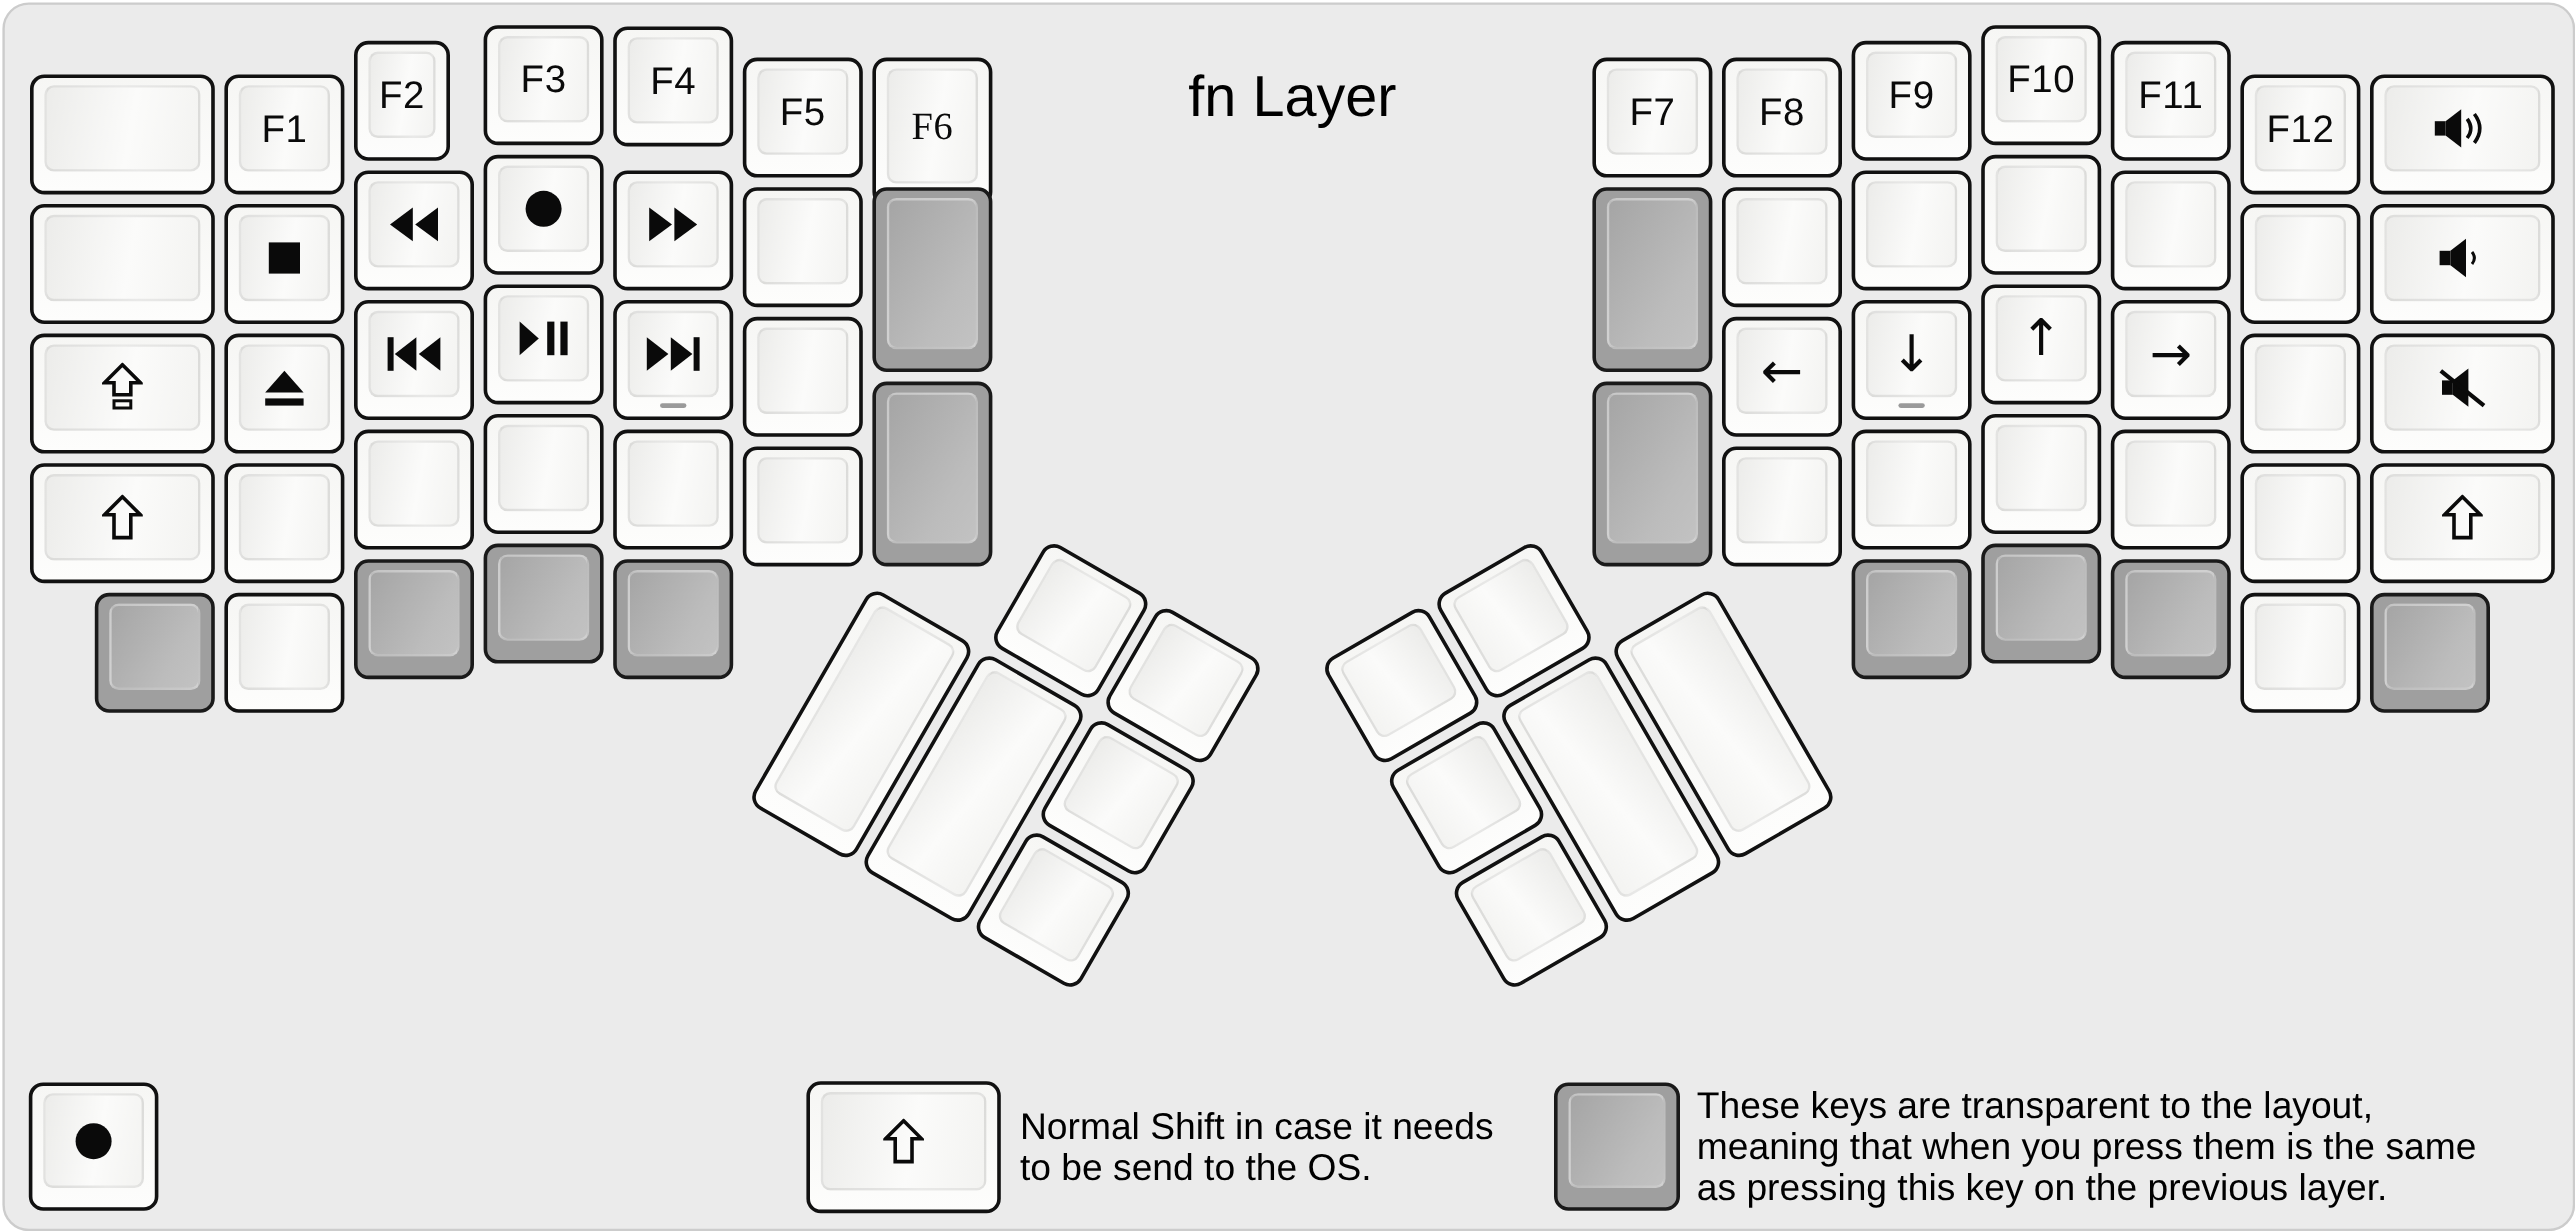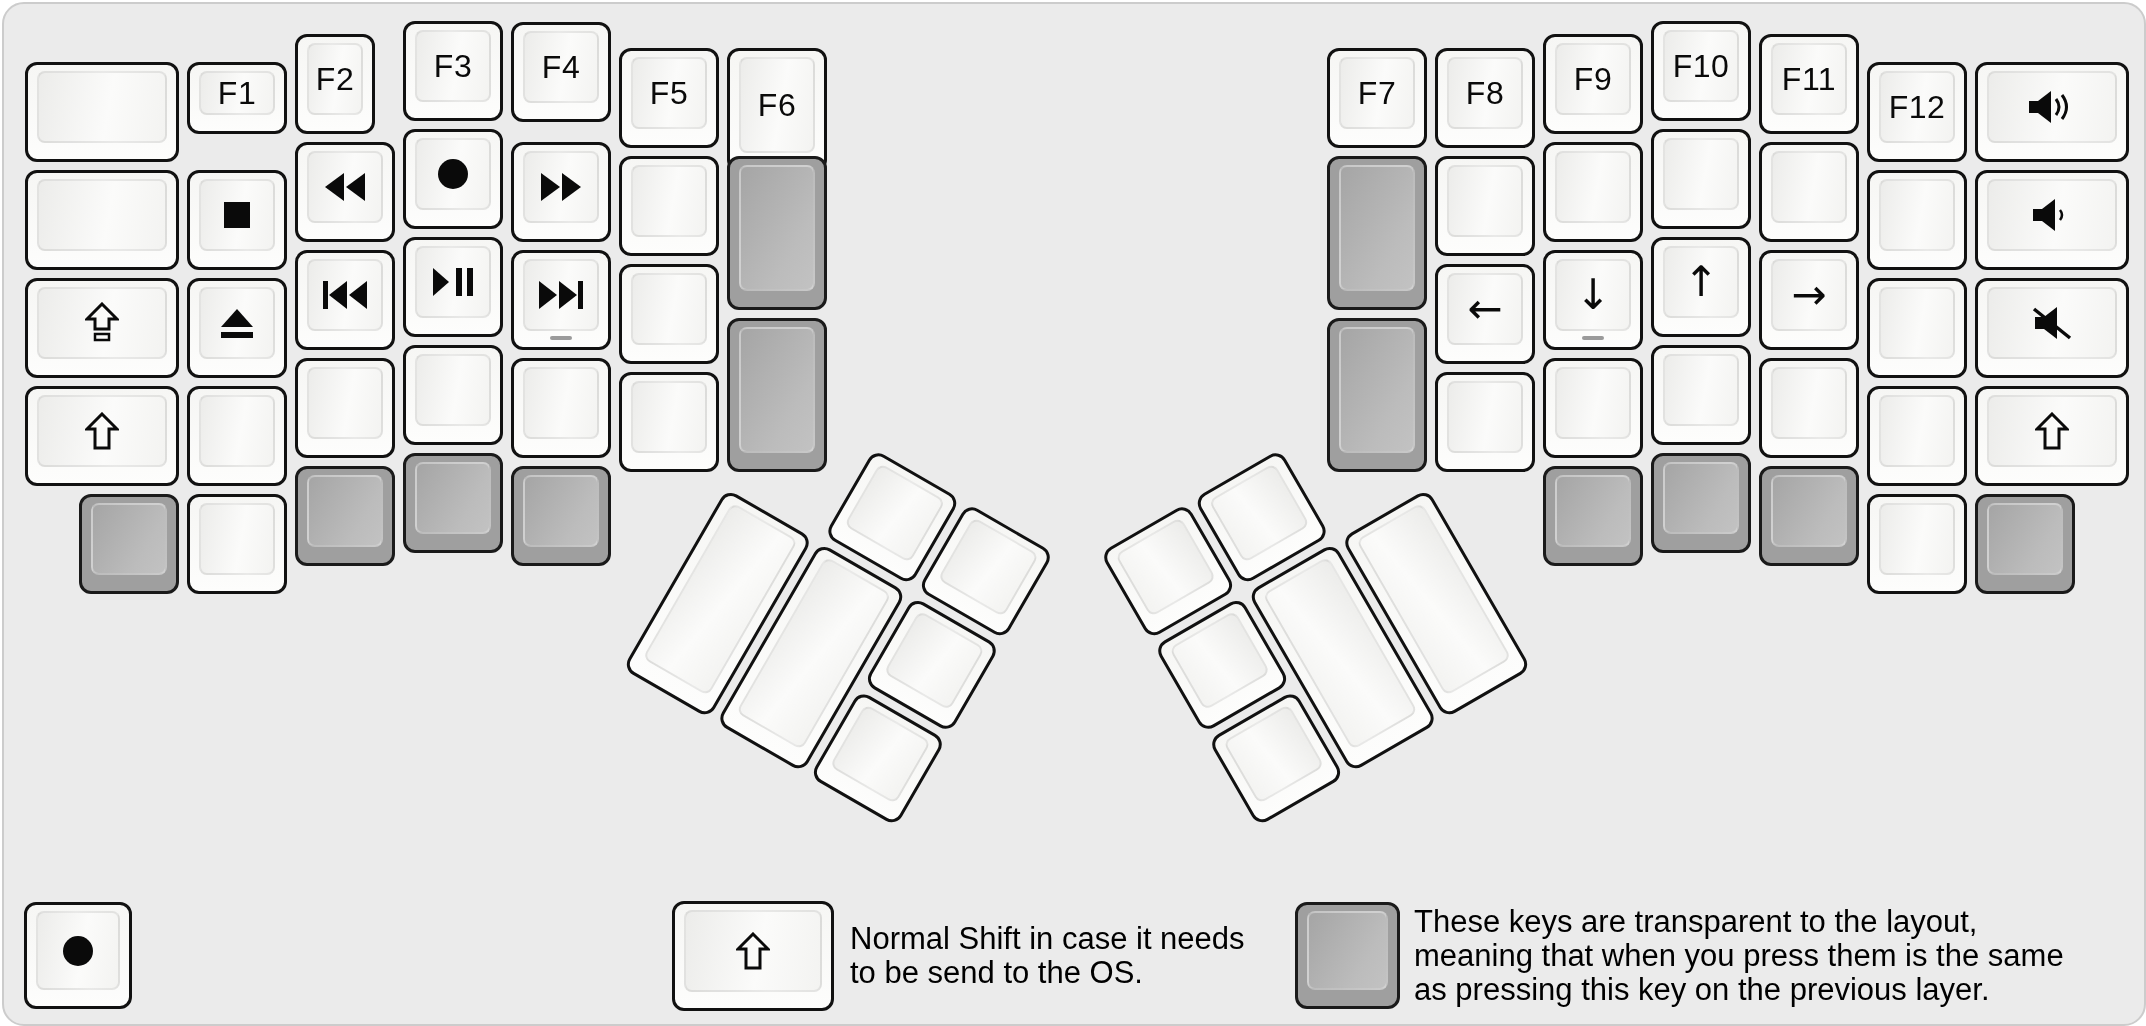--- a/index.html
+++ b/index.html
@@ -29,20 +29,21 @@
   .legend-text{position:absolute;font-size:31px;line-height:34px;color:#000;white-space:pre-line;}
   #legend-text-1{left:147px;top:901px;}
   #legend-text-2{left:846px;top:918px;}
   #legend-text-3{left:1410px;top:901px;}
 </style>
 </head>
 <body>
 
 <div id="stage">
   <div id="canvas">
+    <div id="page-title">fn Layer</div>
     <div id="main-keys">
         <div class="key" style="left: 21px; top: 58px; width: 154px; height: 100px;">
           <div class="cap"></div>
         </div>
         <div class="key" style="left: 21px; top: 166px; width: 154px; height: 100px;">
           <div class="cap"></div>
         </div>
         <div class="key" style="left: 21px; top: 274px; width: 154px; height: 100px;">
           <div class="cap">
             <span class="key-icon">
@@ -58,21 +59,21 @@
             <span class="key-icon">
               <svg width="34" height="38" viewBox="0 0 34 38">
                 <polygon points="17,2 32,17 24,17 24,36 10,36 10,17 2,17" fill="none" stroke="#0a0a0a" stroke-width="3"></polygon>
               </svg>
             </span>
           </div>
         </div>
         <div class="key gray" style="left: 75px; top: 490px; width: 100px; height: 100px;">
           <div class="cap"></div>
         </div>
-        <div class="key" style="left: 183px; top: 58px; width: 100px; height: 72px;">
+        <div class="key" style="left: 183px; top: 58px; width: 100px; height: 100px;">
           <div class="cap">
             <span class="key-label">F1</span>
           </div>
         </div>
         <div class="key" style="left: 183px; top: 166px; width: 100px; height: 100px;">
           <div class="cap">
             <span class="key-icon">
               <svg width="28" height="28" viewBox="0 0 28 28">
                 <rect x="1" y="1" width="26" height="26"></rect>
               </svg>
@@ -198,21 +199,21 @@
         </div>
         <div class="key" style="left: 615px; top: 152px; width: 100px; height: 100px;">
           <div class="cap"></div>
         </div>
         <div class="key" style="left: 615px; top: 260px; width: 100px; height: 100px;">
           <div class="cap"></div>
         </div>
         <div class="key" style="left: 615px; top: 368px; width: 100px; height: 100px;">
           <div class="cap"></div>
         </div>
-        <div class="key" style="left: 723px; top: 44px; width: 100px; height: 124px;">
+        <div class="key" style="left: 723px; top: 44px; width: 100px; height: 124px; font-family: Liberation Serif, serif;">
           <div class="cap">
             <span class="key-label">F6</span>
           </div>
         </div>
         <div class="key gray" style="left: 723px; top: 152px; width: 100px; height: 154px;">
           <div class="cap"></div>
         </div>
         <div class="key gray" style="left: 723px; top: 314px; width: 100px; height: 154px;">
           <div class="cap"></div>
         </div>

